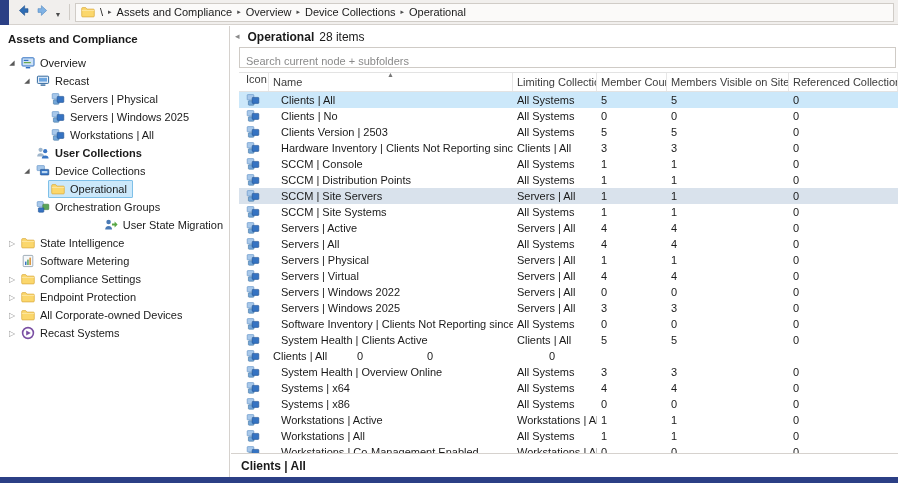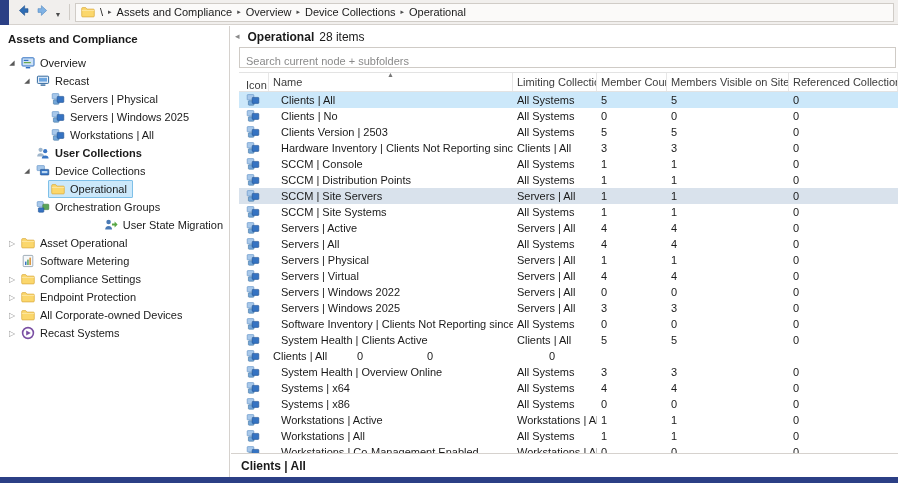--- a/index.html
+++ b/index.html
@@ -82,21 +82,21 @@
     position: absolute; top: -2px; left: 50%; transform: translateX(-50%);
     font-size: 7px; color: #777;
   }
 
   .grid-body { flex: 1; overflow: hidden; margin-left: 8px; font-size: 11px; }
   .grid-row { display: flex; height: 16px; align-items: center; cursor: default; }
   .grid-row.selected { background: var(--selection-highlight, #cce8fa); }
   .grid-row.highlighted { background: var(--secondary-highlight, #d9e2ec); }
   .col { padding: 0 4px; white-space: nowrap; overflow: hidden; }
 
-  .c-icon   { width: 30px;  flex: none; display: flex; align-items: flex-end; padding-left: 7px; }
+  .c-icon   { width: 30px;  flex: none; display: flex; align-items: flex-start; padding-left: 7px; }
   .c-name   { width: 244px; flex: none; }
   .grid-row .c-name { padding-left: 12px; }
   .c-limit  { width: 84px;  flex: none; }
   .c-member { width: 70px;  flex: none; }
   .c-visible{ width: 122px; flex: none; }
   .c-ref    { flex: 1; }
 
   .detail-bar {
     flex: none; height: 24px; border-top: 1px solid #d6d2ce;
     display: flex; align-items: center; padding-left: 10px;
@@ -284,21 +284,21 @@
       </div>
       <div class="tree-item" style="padding-left: 6px;">
         <span class="expander collapsed">▷</span>
         <span class="tree-content">
           <span class="tree-icon">
             <svg width="14" height="12" viewBox="0 0 14 12">
               <path d="M0.7 2.6q0-1 1-1h3l1.2 1.5h6.4q1 0 1 1v5.8q0 1-1 1H1.7q-1 0-1-1Z" fill="#fbd76c" stroke="#d9a93c" stroke-width="0.7"></path>
               <path d="M0.9 4.4h12.3" stroke="#fde9a8" stroke-width="0.9"></path>
             </svg>
           </span>
-          <span class="tree-label">Asset Operational</span>
+          <span class="tree-label">State Intelligence</span>
         </span>
       </div>
       <div class="tree-item" style="padding-left: 6px;">
         <span class="expander none"></span>
         <span class="tree-content">
           <span class="tree-icon">
             <svg width="14" height="14" viewBox="0 0 14 14">
               <rect x="2.2" y="1.4" width="9.6" height="11.2" rx="0.8" fill="#f6f8fa" stroke="#8a9aa8" stroke-width="0.8"></rect>
               <rect x="4" y="7.6" width="1.5" height="3.4" fill="#3a76c4"></rect>
               <rect x="6.2" y="5.6" width="1.5" height="5.4" fill="#5aa557"></rect>

